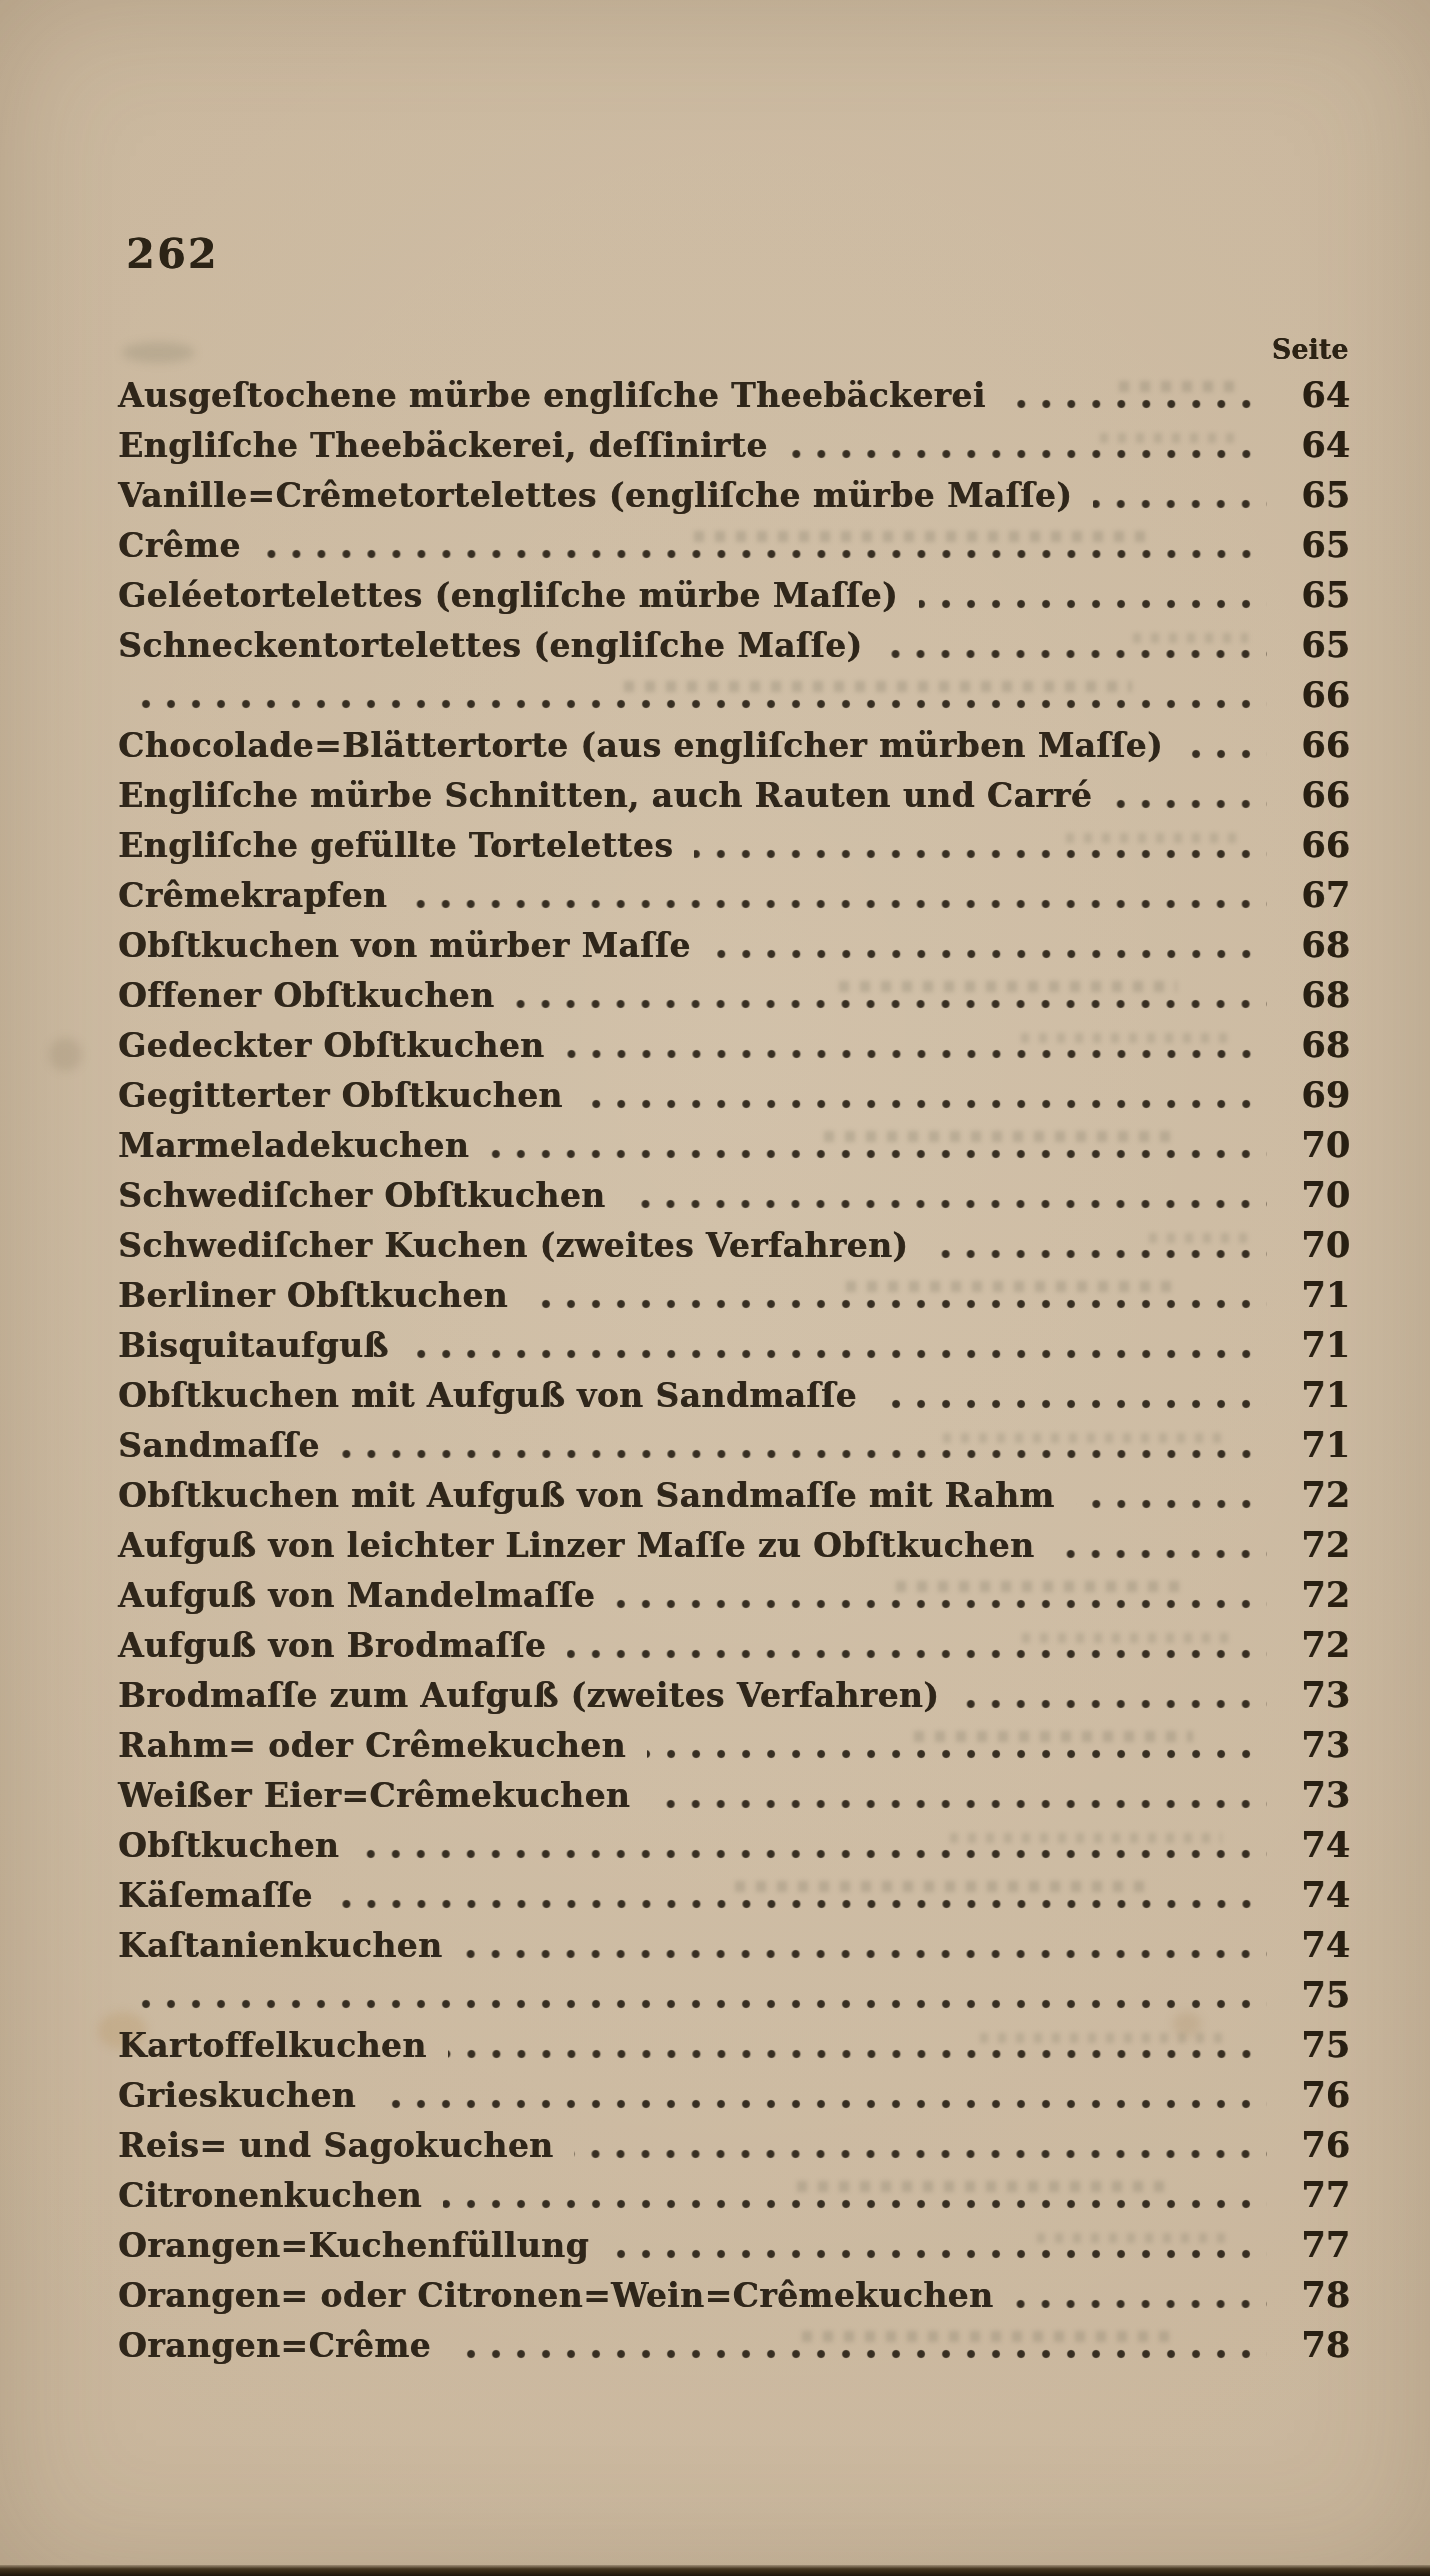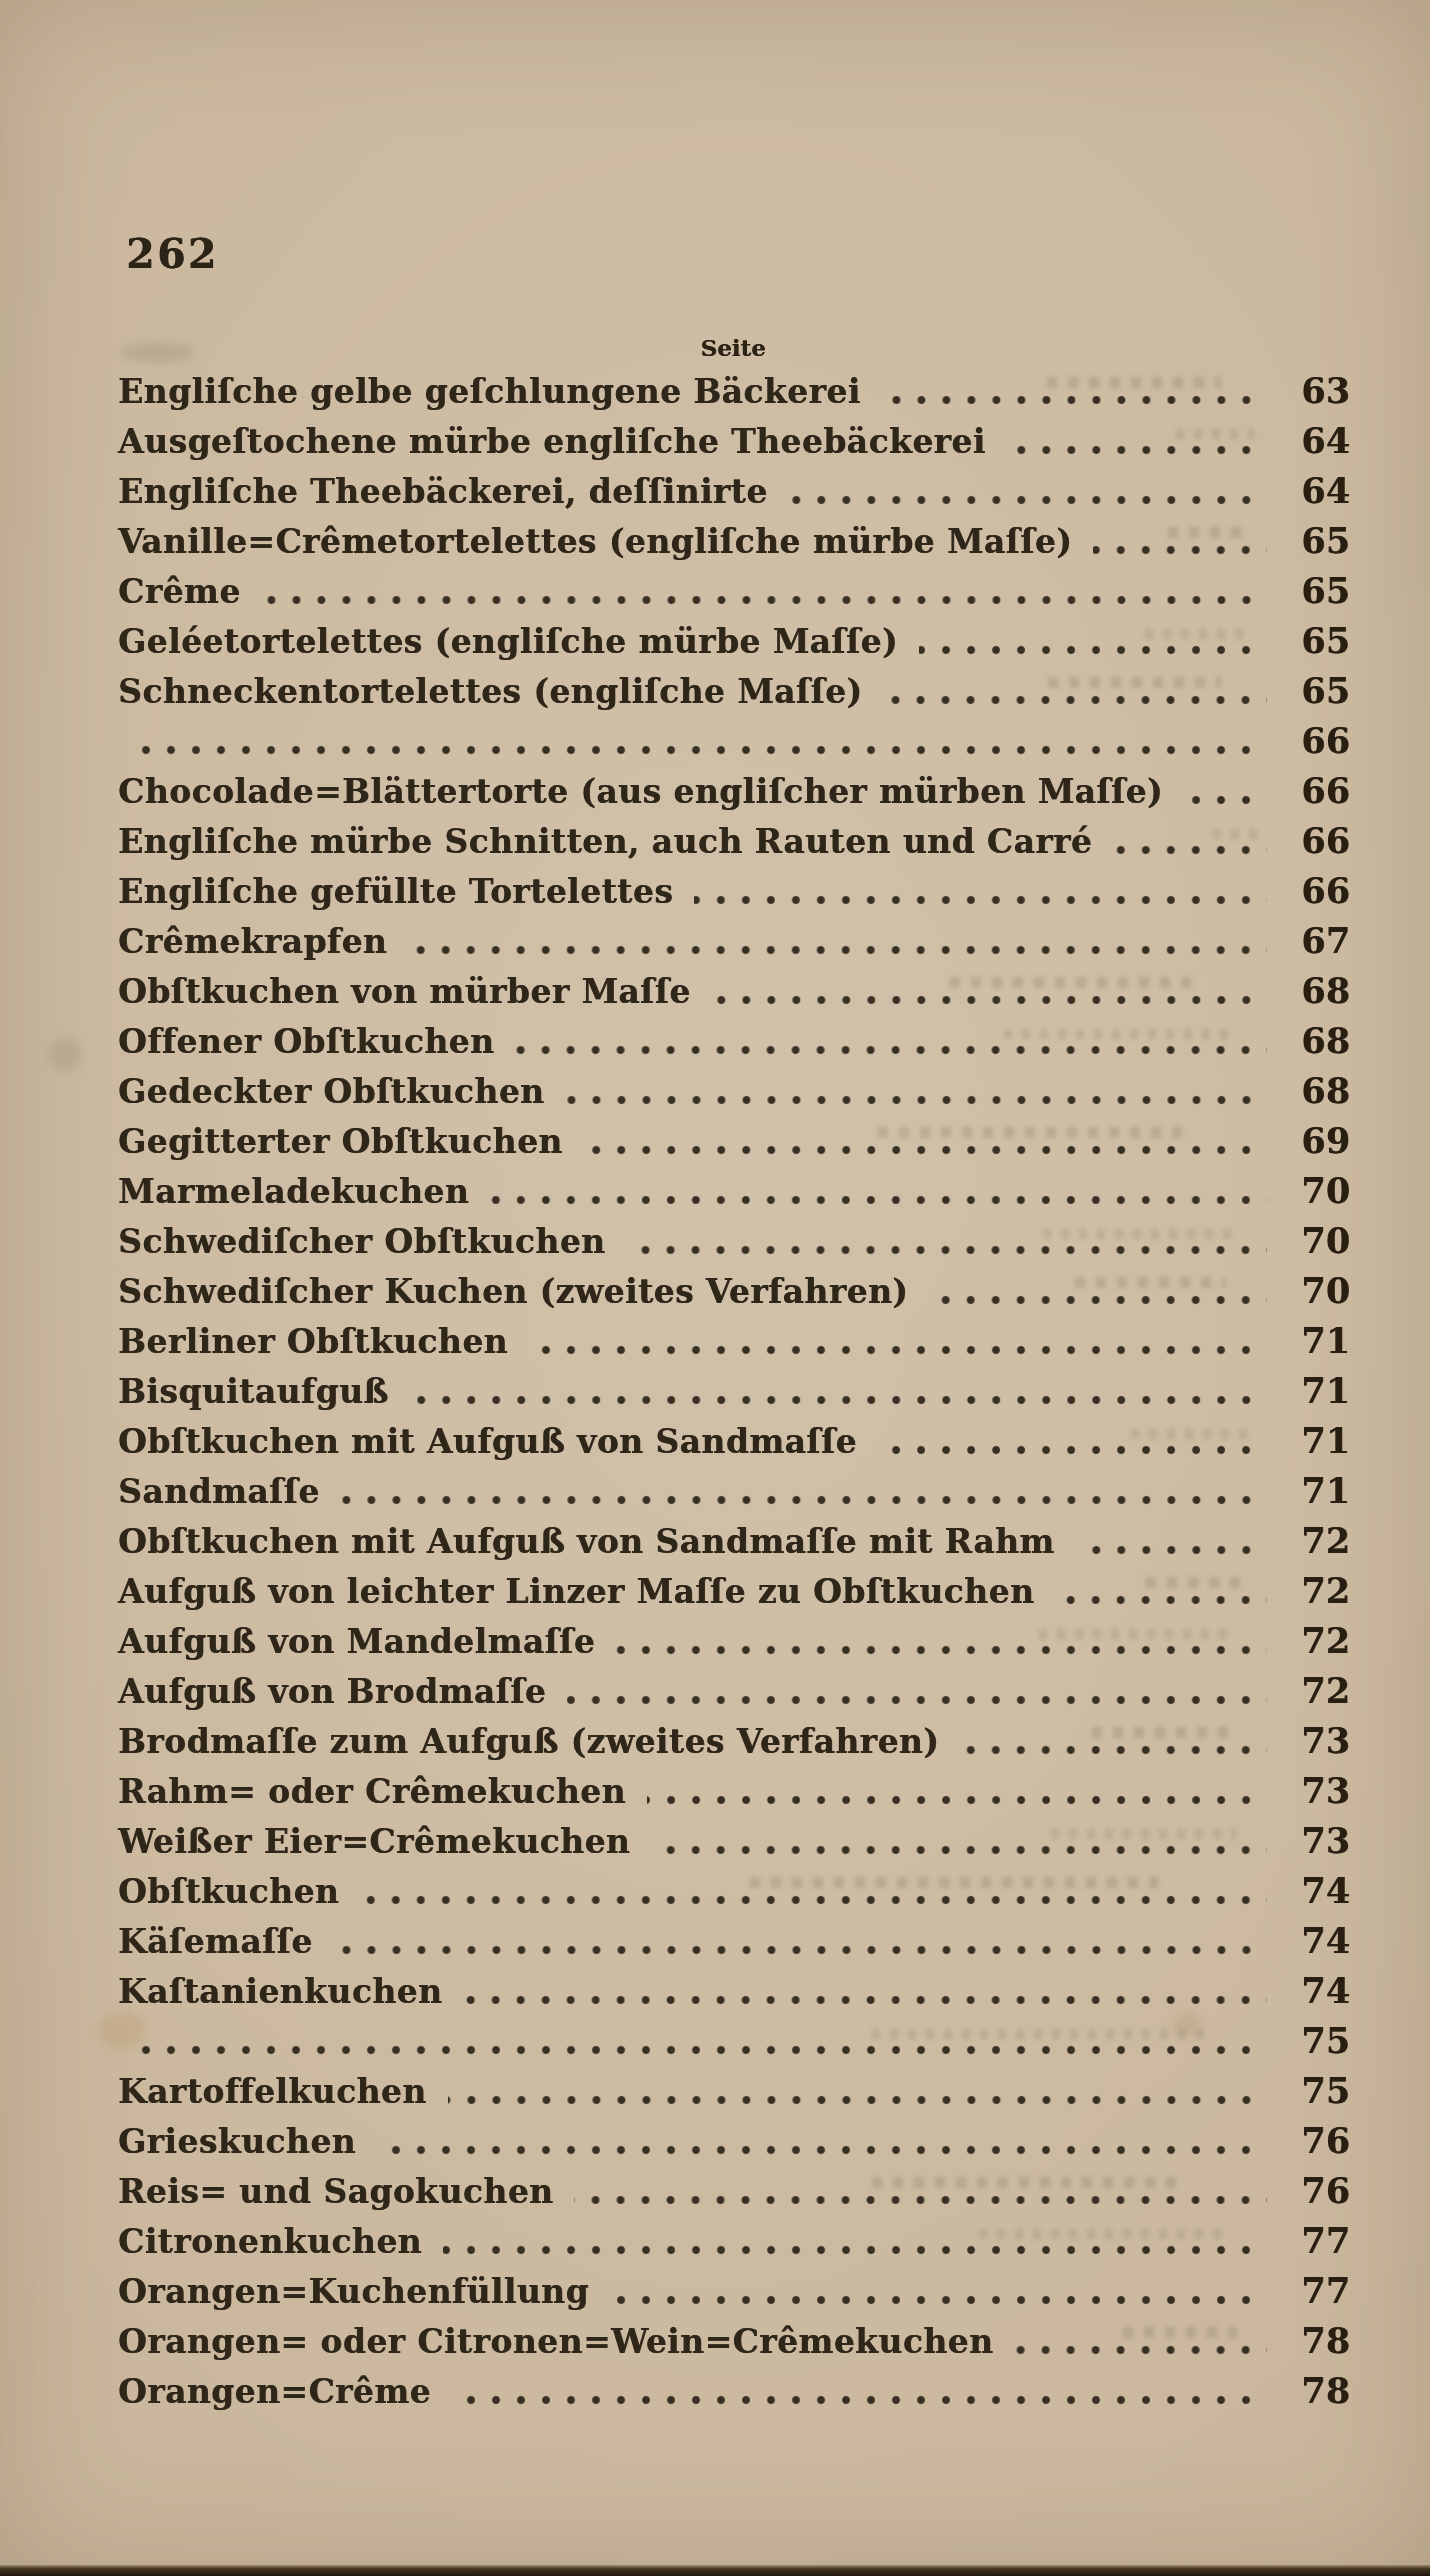--- a/index.html
+++ b/index.html
@@ -27,22 +27,22 @@
     position:absolute;left:126px;top:230px;
     font-size:41px;font-weight:700;letter-spacing:2.4px;
     color:#2c2416;
     text-shadow:0.5px 0 0 #2c2416;
   }
   .toc{
     position:absolute;left:118px;right:80px;top:334px;
     color:#2f261a;
   }
   .seite{
-    text-align:center;
-    font-size:23px;font-weight:700;
+    text-align:right;
+    font-size:27px;font-weight:700;
     color:#2c2315;
     text-shadow:0.3px 0 0 #2c2315;
     margin-bottom:4.9px;
     padding-right:1.6px;
   }
   .list{}
   .row{
     display:flex;align-items:baseline;
     height:50px;line-height:50px;
     white-space:nowrap;
@@ -97,25 +97,20 @@
   <div class="stain s1"></div>
   <div class="stain s2"></div>
   <div class="stain s3"></div>
   <div class="stain s4"></div>
 
   <div class="pagenum">262</div>
 
   <div class="toc">
     <div class="seite">Seite</div>
     <div class="list">
-  <div class="row">
-    <span class="label">Engliſche gelbe geſchlungene Bäckerei</span>
-    <span class="leader"></span>
-    <span class="num">63</span>
-  </div>
 
   <div class="row">
     <span class="label">Ausgeſtochene mürbe engliſche Theebäckerei</span>
     <span class="leader"></span>
     <span class="num">64</span>
   </div>
 
   <div class="row">
     <span class="label">Engliſche Theebäckerei, deſſinirte</span>
     <span class="leader"></span>

